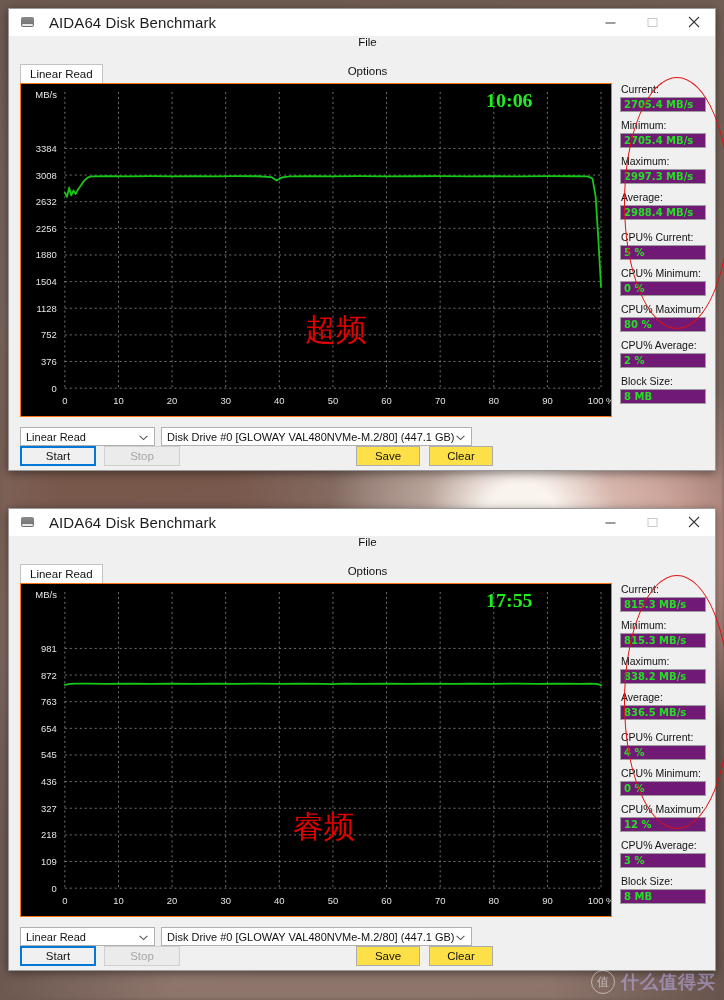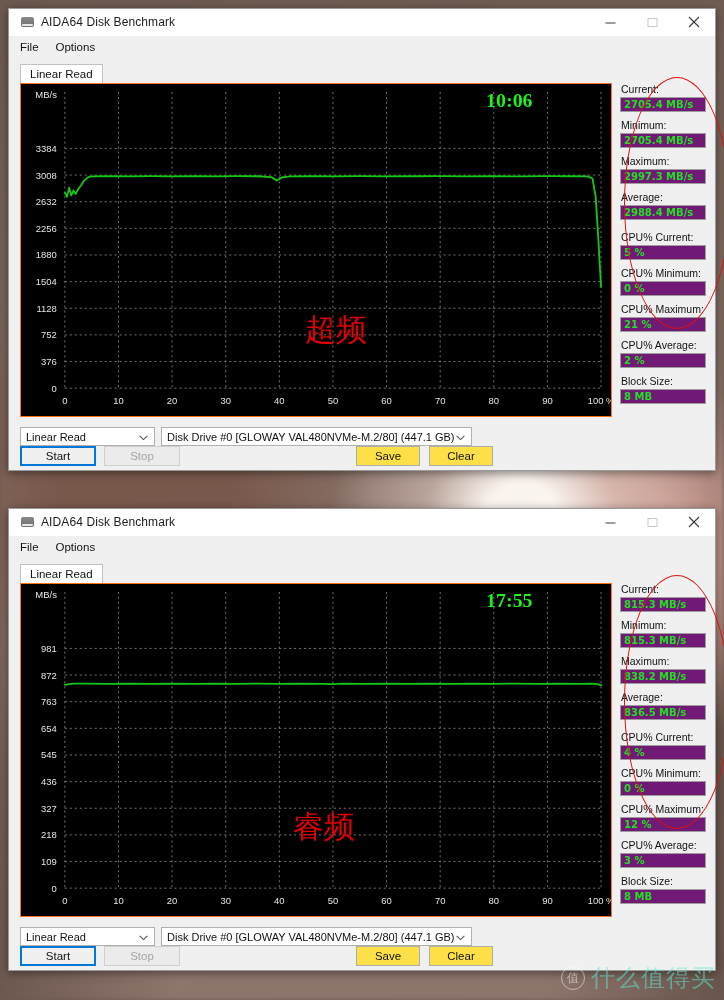--- a/index.html
+++ b/index.html
@@ -24,27 +24,27 @@
     box-shadow:0 2px 9px rgba(0,0,0,.45);box-sizing:border-box;}
   #window-1{left:8px;top:8px;width:708px;height:463px;}
   #window-2{left:8px;top:508px;width:708px;height:463px;}
 
   .titlebar{height:26px;background:#ffffff;display:flex;align-items:center;
     border-bottom:1px solid #ffffff;position:relative;}
   .title-icon{width:13px;height:10px;margin-left:12px;margin-right:7px;
     background:linear-gradient(#8a8a8a,#6f6f6f);border-radius:2px;position:relative;}
   .title-icon:after{content:"";position:absolute;left:1px;right:1px;bottom:1.5px;height:2px;
     background:#e8e8e8;border-radius:1px;}
-  .title-text{font-size:12px;color:#1d1d1d;letter-spacing:.1px;}
+  .title-text{font-size:15px;color:#1d1d1d;letter-spacing:.1px;margin-left:8px;}
   .win-btns{margin-left:auto;display:flex;height:26px;}
   .win-btn{width:42px;height:26px;display:flex;align-items:center;justify-content:center;
     color:#3a3a3a;}
   .win-btn svg{display:block;}
 
-  .menubar{height:21px;background:#f0f0f0;display:flex;align-items:center;padding-left:11px;gap:17px;}
+  .menubar{height:21px;background:#f0f0f0;display:flex;align-items:center;padding-left:11px;gap:17px;flex-direction:column;}
   .menu-item{font-size:11.5px;color:#111;}
 
   .tabstrip{margin:7px 0 0 11px;height:21px;position:relative;}
   .tab{display:inline-block;background:#ffffff;border:1px solid #c2c2c2;border-bottom:none;
     font-size:11.5px;color:#111;padding:3px 9px 3px 9px;position:relative;top:0;}
 
   .client{position:absolute;left:11px;right:11px;top:74px;bottom:11px;}
 
   
   .chart-wrap{position:absolute;left:0;top:0;width:592px;height:334px;
@@ -80,22 +80,22 @@
   #stop-button{width:76px;margin-left:8px;color:#a6a6a6;background:#ebebeb;border-color:#cfcfcf;}
   #save-button{width:64px;margin-left:176px;}
   #clear-button{width:64px;margin-left:9px;}
 
   
   #watermark{position:absolute;right:8px;bottom:6px;display:flex;align-items:center;gap:6px;
     opacity:.5;}
   #watermark .wm-circle{width:22px;height:22px;border-radius:50%;border:1.6px solid #fff;
     display:flex;align-items:center;justify-content:center;color:#fff;font-size:12px;
     font-family:"DejaVu Sans",sans-serif;}
-  #watermark .wm-text{color:#5eead4;font-size:24px;font-family:"DejaVu Sans",sans-serif;
-    letter-spacing:1px;}
+  #watermark .wm-text{color:#c4b5fd;font-size:18px;font-family:"DejaVu Sans",sans-serif;
+    letter-spacing:1px;font-weight:bold;}
 </style>
 </head>
 <body>
 
 <div id="backdrop"></div>
 
 <div class="window" id="window-1">
   <div class="titlebar">
     <div class="title-icon"></div>
     <div class="title-text">AIDA64 Disk Benchmark</div>
@@ -184,21 +184,21 @@
         <div class="stat-box">2705.4 MB/s</div>
         <div class="stat-label">Maximum:</div>
         <div class="stat-box">2997.3 MB/s</div>
         <div class="stat-label">Average:</div>
         <div class="stat-box stat-gap">2988.4 MB/s</div>
         <div class="stat-label">CPU% Current:</div>
         <div class="stat-box">5 %</div>
         <div class="stat-label">CPU% Minimum:</div>
         <div class="stat-box">0 %</div>
         <div class="stat-label">CPU% Maximum:</div>
-        <div class="stat-box">21 %</div>
+        <div class="stat-box">80 %</div>
         <div class="stat-label">CPU% Average:</div>
         <div class="stat-box">2 %</div>
         <div class="stat-label">Block Size:</div>
         <div class="stat-box">8 MB</div>
       </div>
     <div class="ellipse" style="left:604px;top:-6px;width:104px;height:250px;"></div>
     <div class="controls">
       <div class="row1">
         <div class="combo" id="mode-select">
           <span>Linear Read</span>

